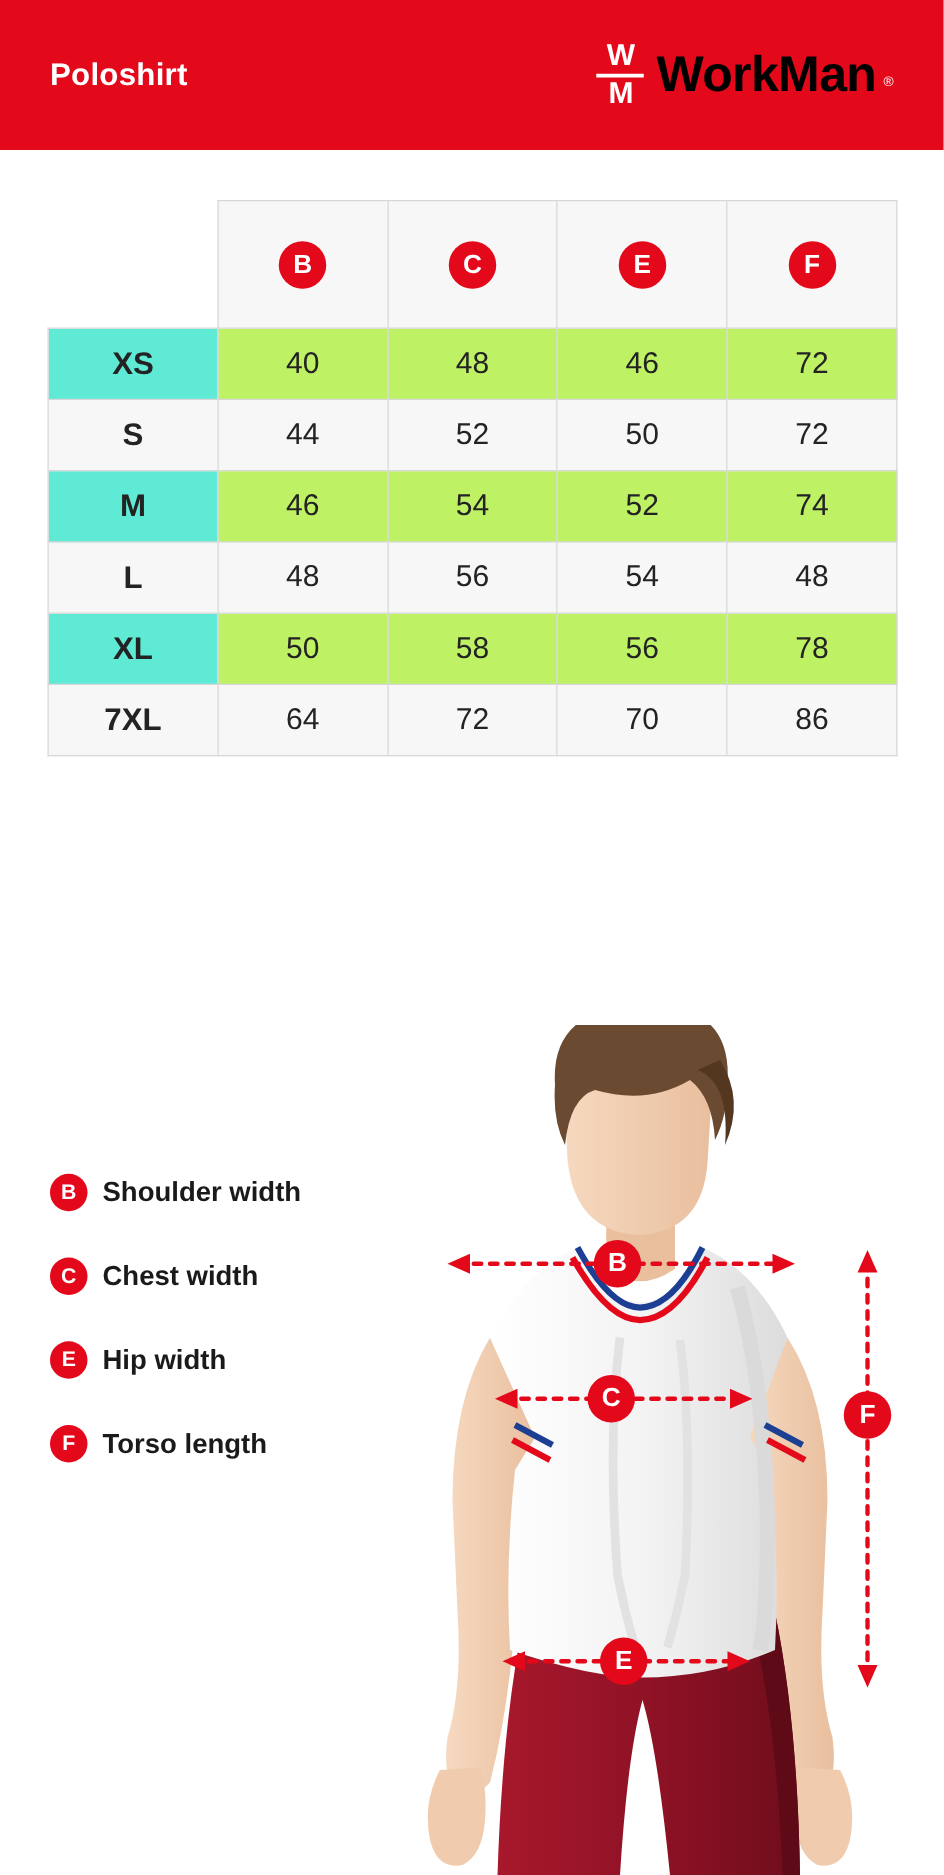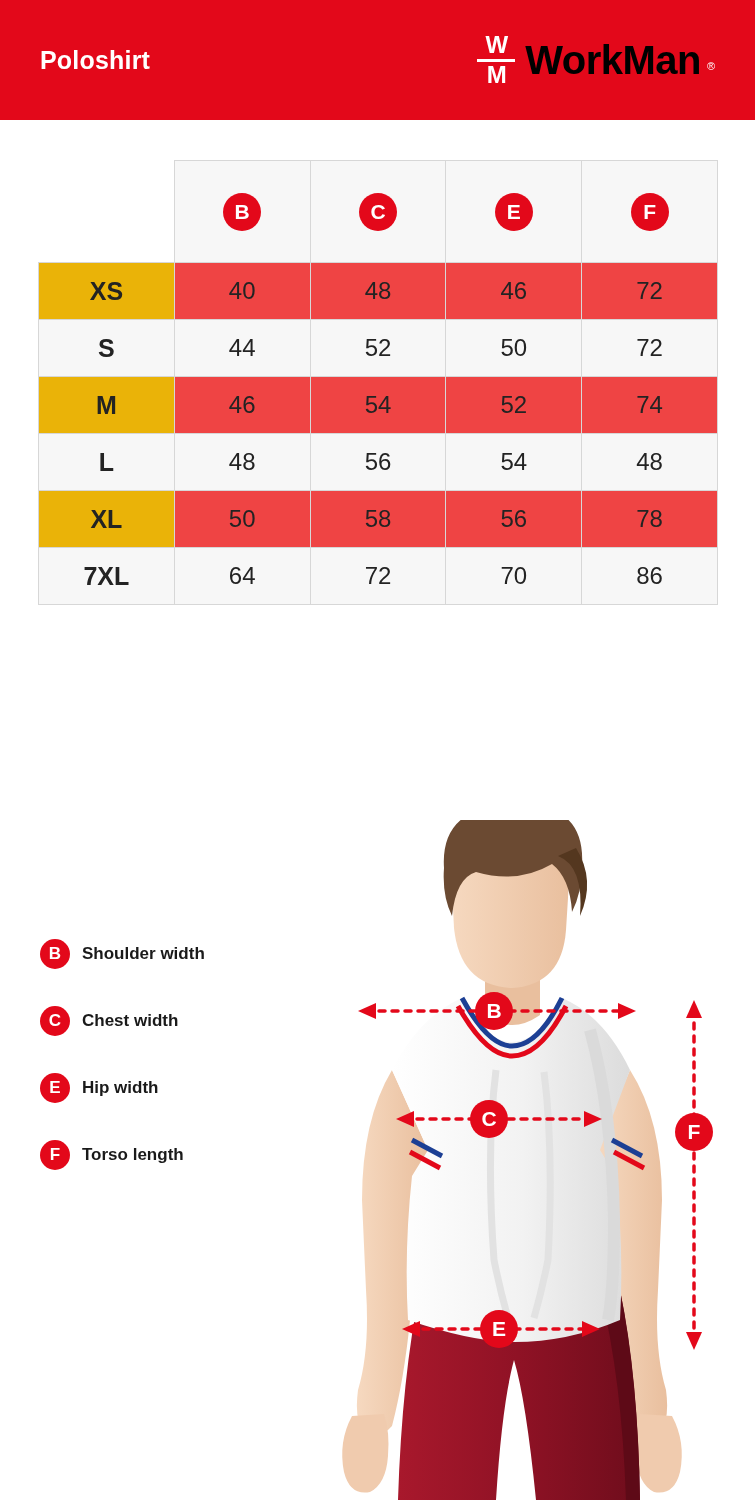--- a/index.html
+++ b/index.html
@@ -74,35 +74,35 @@
     width: 680px;
     border-collapse: collapse;
     table-layout: fixed;
   }
   .size-table td, .size-table th {
     border: 1px solid #d7d7d7;
     text-align: center;
     font-size: 24px;
     color: #232323;
     height: 57px;
-    background: #ef4444;
+    background: #bef264;
     font-weight: normal;
   }
   .size-table .corner-cell {
     border: none;
     background: transparent;
   }
   .size-table thead th {
     height: 102px;
     background: #f7f7f7;
   }
   .size-table tbody td:first-child {
     font-weight: bold;
     font-size: 25px;
-    background: #eab308;
+    background: #5eead4;
   }
   .size-table tbody tr:nth-child(even) td { background: #f7f7f7; }
   .size-table tbody tr:nth-child(even) td:first-child { background: #f7f7f7; }
   .badge {
     display: inline-flex;
     align-items: center;
     justify-content: center;
     width: 38px; height: 38px;
     border-radius: 50%;
     background: #e3081a;
@@ -129,21 +129,21 @@
     background: #e3081a;
     color: #ffffff;
     font-size: 17px;
     font-weight: bold;
     display: flex;
     align-items: center;
     justify-content: center;
     flex: 0 0 auto;
   }
   .legend-label {
-    font-size: 17px;
+    font-size: 22px;
     font-weight: bold;
     color: #1a1a1a;
   }
 
   
   .figure {
     position: absolute;
     left: 300px; top: 820px;
     width: 455px; height: 680px;
     overflow: hidden;

